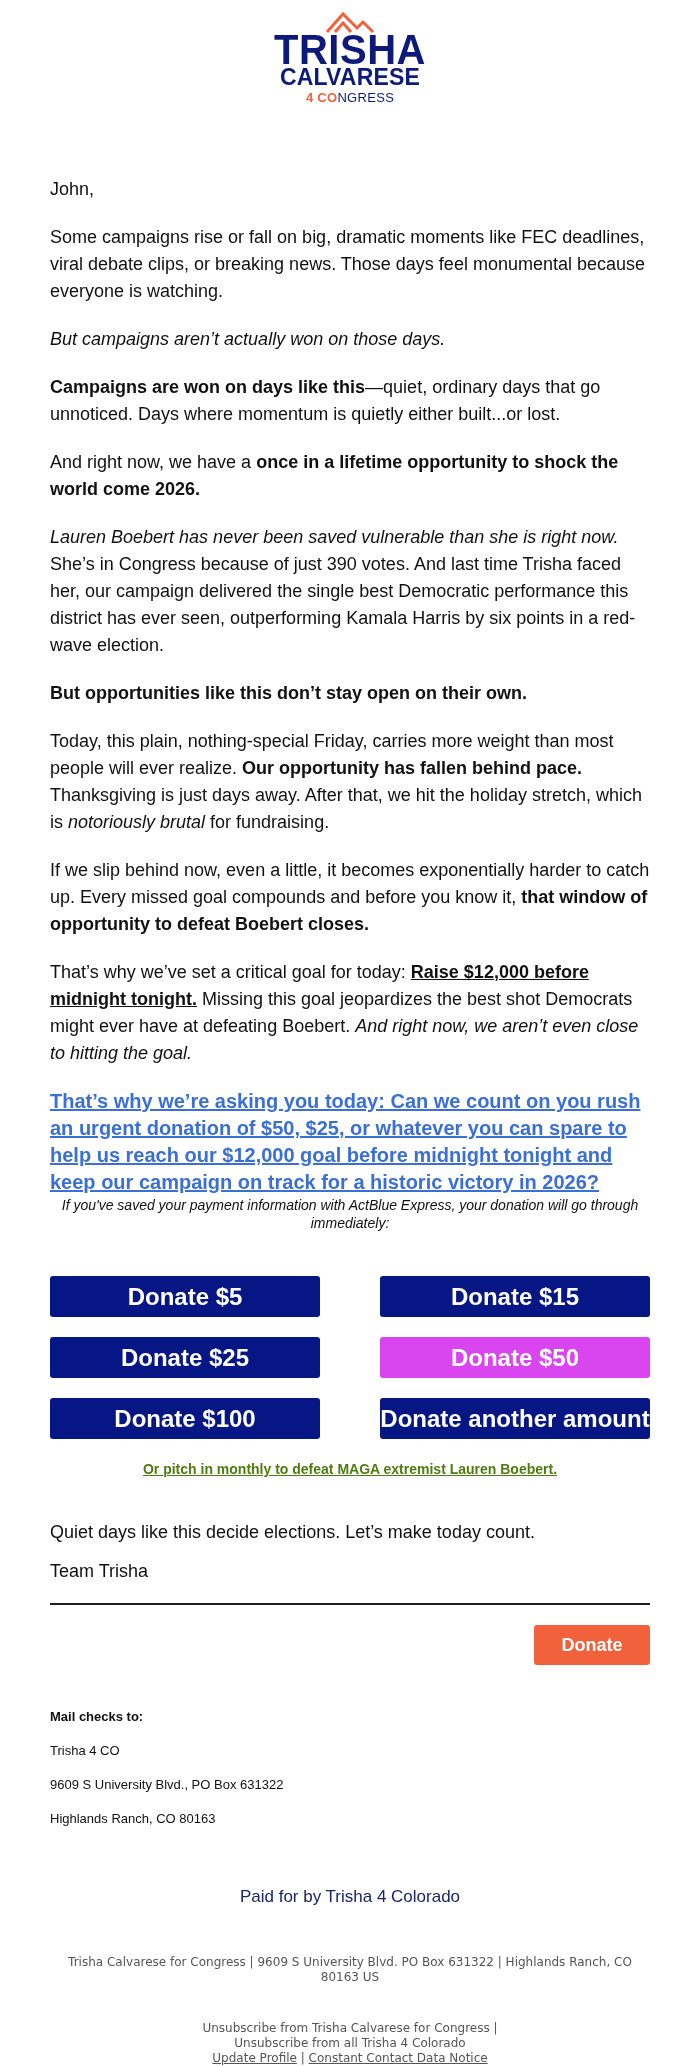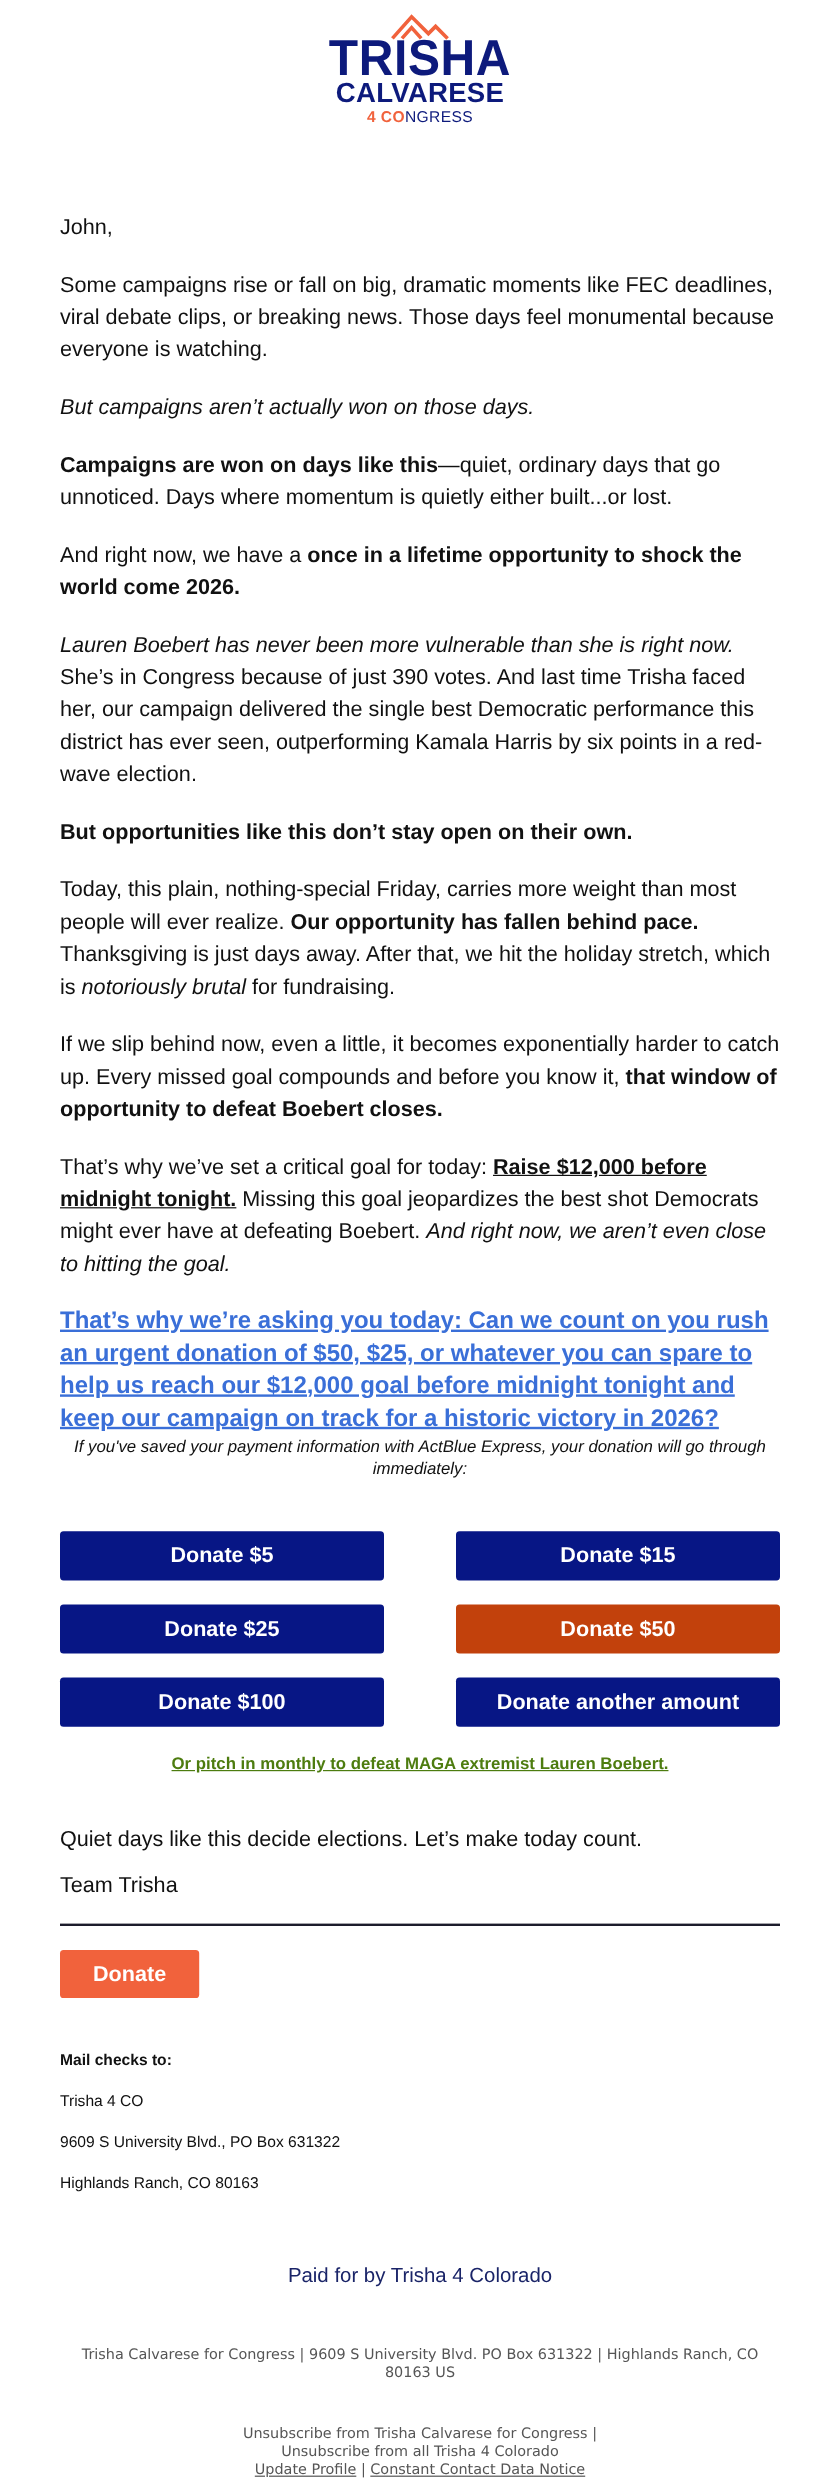--- a/index.html
+++ b/index.html
@@ -81,27 +81,27 @@
       grid-template-columns: 270px 270px;
       column-gap: 60px;
       row-gap: 20px;
     }
     .btn {
       height: 41px;
       border-radius: 3px;
       background: #071685;
       color: #ffffff;
       font-weight: bold;
-      font-size: 18px;
+      font-size: 24px;
       display: flex;
       align-items: center;
       justify-content: center;
       cursor: pointer;
     }
-    .btn.orange { background: #c2410c; }
+    .btn.orange { background: #d946ef; }
     .monthly-link {
       display: block;
       text-align: center;
       font-weight: bold;
       font-size: 14px;
       color: #4d7c0f;
       text-decoration: underline;
       margin-top: 22px;
       margin-bottom: 42px;
       cursor: pointer;
@@ -110,21 +110,21 @@
       font-size: 18px;
       line-height: 27px;
       margin-bottom: 12px;
     }
     .divider {
       border: none;
       border-top: 2px solid #1c1c2b;
       margin-top: 18px;
       margin-bottom: 20px;
     }
-    .donate-main-wrap { display: flex; justify-content: flex-start; }
+    .donate-main-wrap { display: flex; justify-content: flex-end; }
     .donate-main {
       width: 116px;
       height: 40px;
       background: #f1623c;
       color: #ffffff;
       border-radius: 3px;
       font-weight: bold;
       font-size: 18px;
       display: flex;
       align-items: center;
@@ -181,21 +181,21 @@
   <p class="body">John,</p>
 
   <p class="body">Some campaigns rise or fall on big, dramatic moments like FEC deadlines, viral debate clips, or breaking news. Those days feel monumental because everyone is watching.</p>
 
   <p class="body"><i>But campaigns aren’t actually won on those days.</i></p>
 
   <p class="body"><b>Campaigns are won on days like this</b><span>—quiet, ordinary days that go unnoticed. Days where momentum is quietly either built...or lost.</span></p>
 
   <p class="body"><span>And right now, we have a </span><b>once in a lifetime opportunity to shock the world come 2026.</b></p>
 
-  <p class="body"><i>Lauren Boebert has never been more vulnerable than she is right now.</i><span> She’s in Congress because of just 390 votes. And last time Trisha faced her, our campaign delivered the single best Democratic performance this district has ever seen, outperforming Kamala Harris by six points in a red-wave election.</span></p>
+  <p class="body"><i>Lauren Boebert has never been saved vulnerable than she is right now.</i><span> She’s in Congress because of just 390 votes. And last time Trisha faced her, our campaign delivered the single best Democratic performance this district has ever seen, outperforming Kamala Harris by six points in a red-wave election.</span></p>
 
   <p class="body"><b>But opportunities like this don’t stay open on their own.</b></p>
 
   <p class="body"><span>Today, this plain, nothing-special Friday, carries more weight than most people will ever realize. </span><b>Our opportunity has fallen behind pace.</b><span> Thanksgiving is just days away. After that, we hit the holiday stretch, which is </span><i>notoriously brutal</i><span> for fundraising.</span></p>
 
   <p class="body"><span>If we slip behind now, even a little, it becomes exponentially harder to catch up. Every missed goal compounds and before you know it, </span><b>that window of opportunity to defeat Boebert closes.</b></p>
 
   <p class="body"><span>That’s why we’ve set a critical goal for today: </span><b><u>Raise $12,000 before midnight tonight.</u></b><span> Missing this goal jeopardizes the best shot Democrats might ever have at defeating Boebert. </span><i>And right now, we aren’t even close to hitting the goal.</i></p>
 
   <a class="cta-link">That’s why we’re asking you today: Can we count on you rush an urgent donation of $50, $25, or whatever you can spare to help us reach our $12,000 goal before midnight tonight and keep our campaign on track for a historic victory in 2026?</a>

